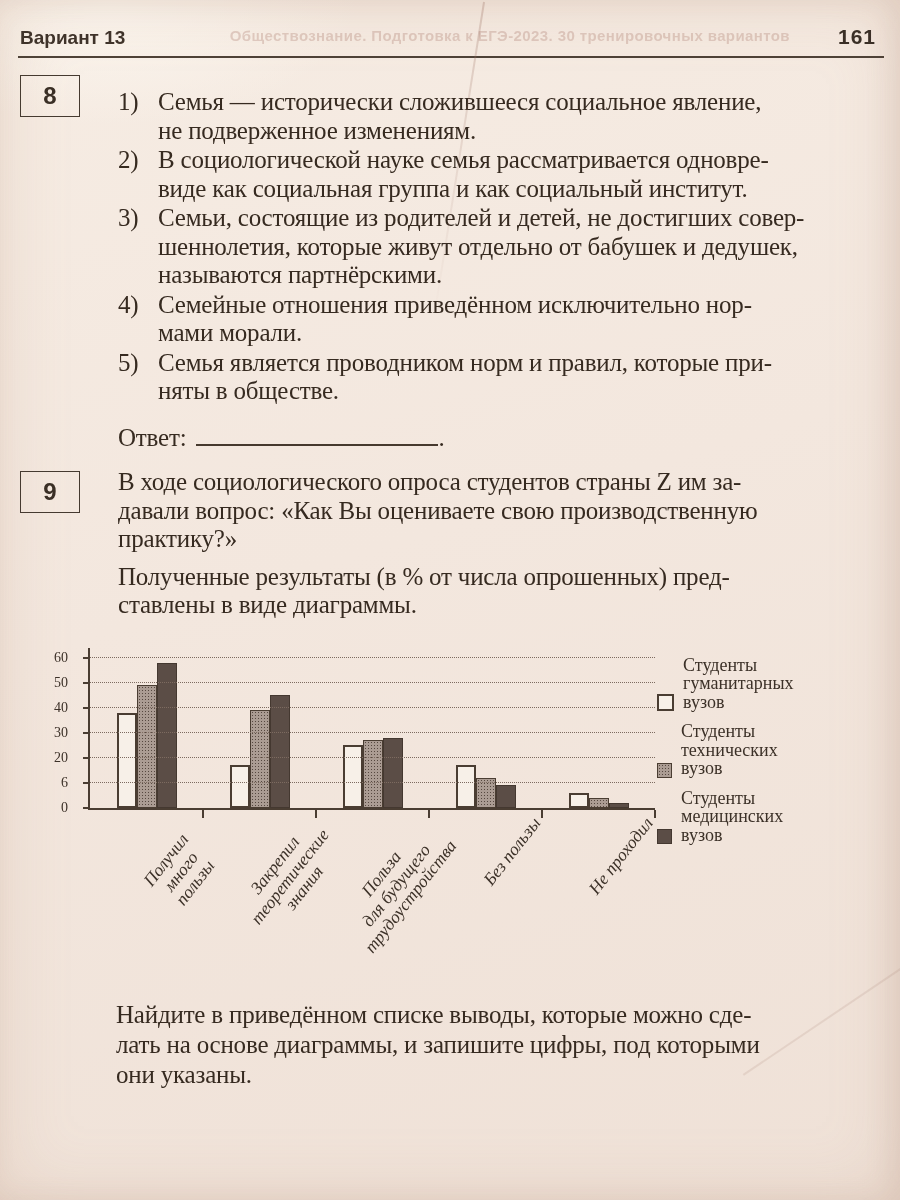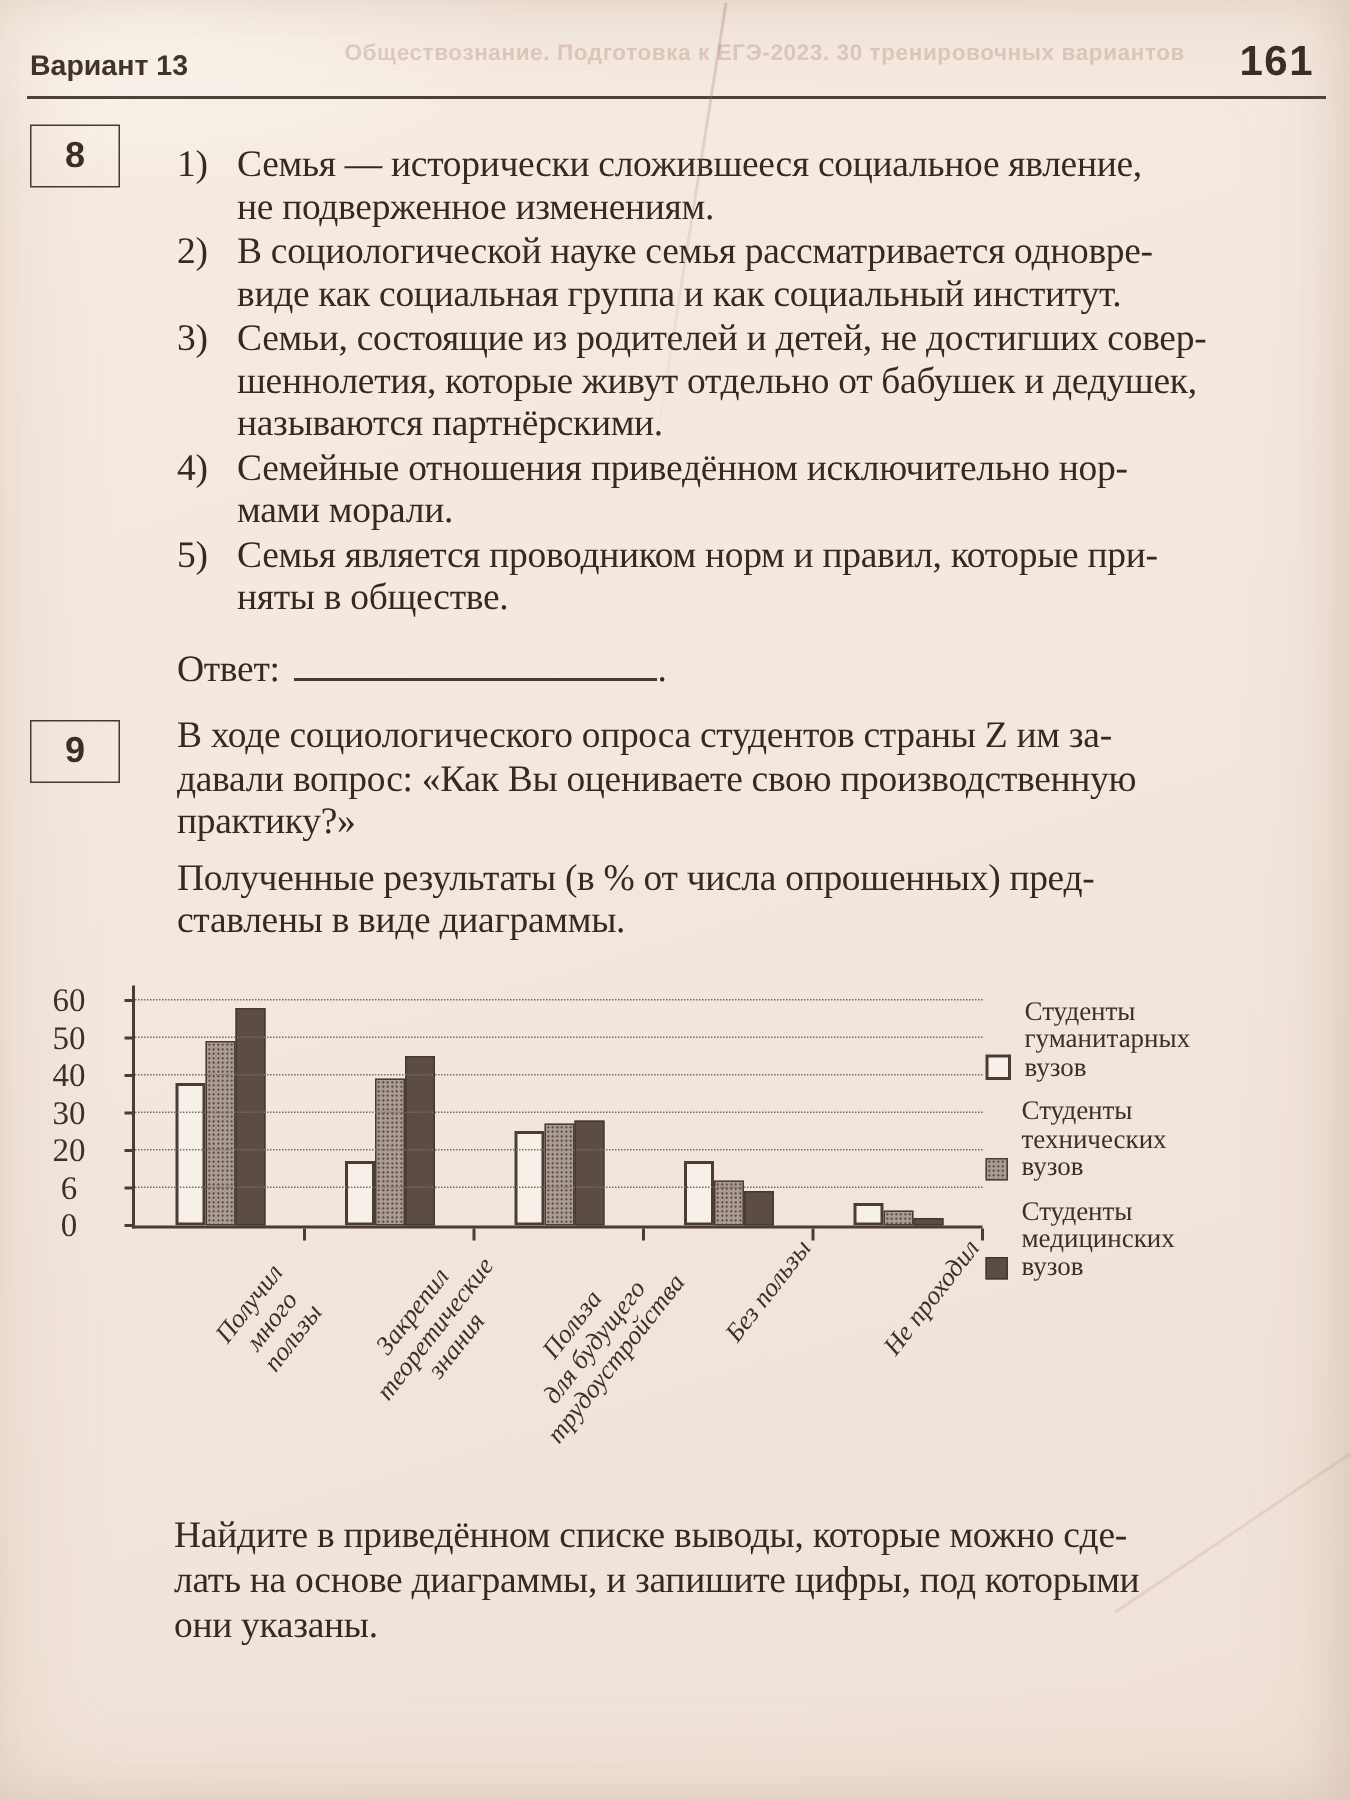--- a/index.html
+++ b/index.html
@@ -23,21 +23,21 @@
 
   .ghost{
     position:absolute;top:27px;left:190px;right:110px;text-align:right;
     font-family:"Liberation Sans",sans-serif;font-weight:bold;font-size:15px;
     color:rgba(162,108,94,.28);letter-spacing:.4px;filter:blur(.5px);
   }
 
   .hdr{display:flex;justify-content:space-between;align-items:baseline;
        padding:25px 24px 0 20px;font-family:"Liberation Sans",sans-serif;font-weight:bold;}
   .variant{font-size:19px;color:#3f332a;}
-  .pagenum{font-size:28px;color:#3a2f26;letter-spacing:1px;}
+  .pagenum{font-size:21px;color:#3a2f26;letter-spacing:1px;}
   .rule{border:none;border-top:2.5px solid #4e4237;margin:7px 16px 0 18px;}
 
   .q{display:flex;gap:38px;margin:14px 24px 0 20px;}
   .q9{margin-top:16px;}
   .qnum{flex:none;width:58px;height:40px;margin-top:3px;
         border:1.6px solid #453a30;display:flex;align-items:center;justify-content:center;
         font-family:"Liberation Sans",sans-serif;font-weight:bold;font-size:24px;color:#3a2f26;}
   .qbody{flex:1;font-size:25px;line-height:28.5px;letter-spacing:-.2px;}
   .pre{white-space:pre-line;margin:0;}
 
@@ -53,22 +53,22 @@
   .p2{margin-top:9px;}
 
   
   .chart{position:relative;height:362px;margin-top:14px;}
   .plot{position:absolute;left:88px;top:14px;width:565px;height:160px;
         border-left:2.2px solid #4a3d32;border-bottom:2.2px solid #4a3d32;}
   .grid-line{position:absolute;left:0;right:0;height:0;border-top:1.6px dotted #7d6b60;}
   .ytick{position:absolute;left:-7px;width:7px;height:2px;background:#4a3d32;}
   .xtick{position:absolute;bottom:-10px;width:2px;height:8px;background:#4a3d32;}
   .yaxis{position:absolute;left:24px;top:14px;width:54px;height:160px;}
-  .ylab{position:absolute;right:10px;width:44px;text-align:center;
-        font-size:22px;line-height:24px;color:#3c3128;margin-top:32px;}
+  .ylab{position:absolute;right:10px;width:44px;text-align:right;
+        font-size:14px;line-height:24px;color:#3c3128;margin-top:32px;}
   .bars{position:absolute;left:0;bottom:0;width:100%;height:150px;
         display:flex;align-items:flex-end;}
   .bar-group{flex:1;display:flex;align-items:flex-end;justify-content:center;height:100%;}
   .bar{width:20px;box-sizing:border-box;}
   .s0{background:var(--bar-white,#f7f0e8);border:2px solid #4a3d32;}
   .s1{background-color:var(--bar-gray,#ab9c93);border:1.2px solid #4a3d32;
       background-image:radial-gradient(rgba(72,58,50,.85) 30%, rgba(0,0,0,0) 34%);
       background-size:3px 3px;}
   .s2{background:var(--bar-dark,#5b4d46);border:1.2px solid #443830;}
   .catlabels{position:absolute;left:88px;top:178px;width:565px;height:180px;}

